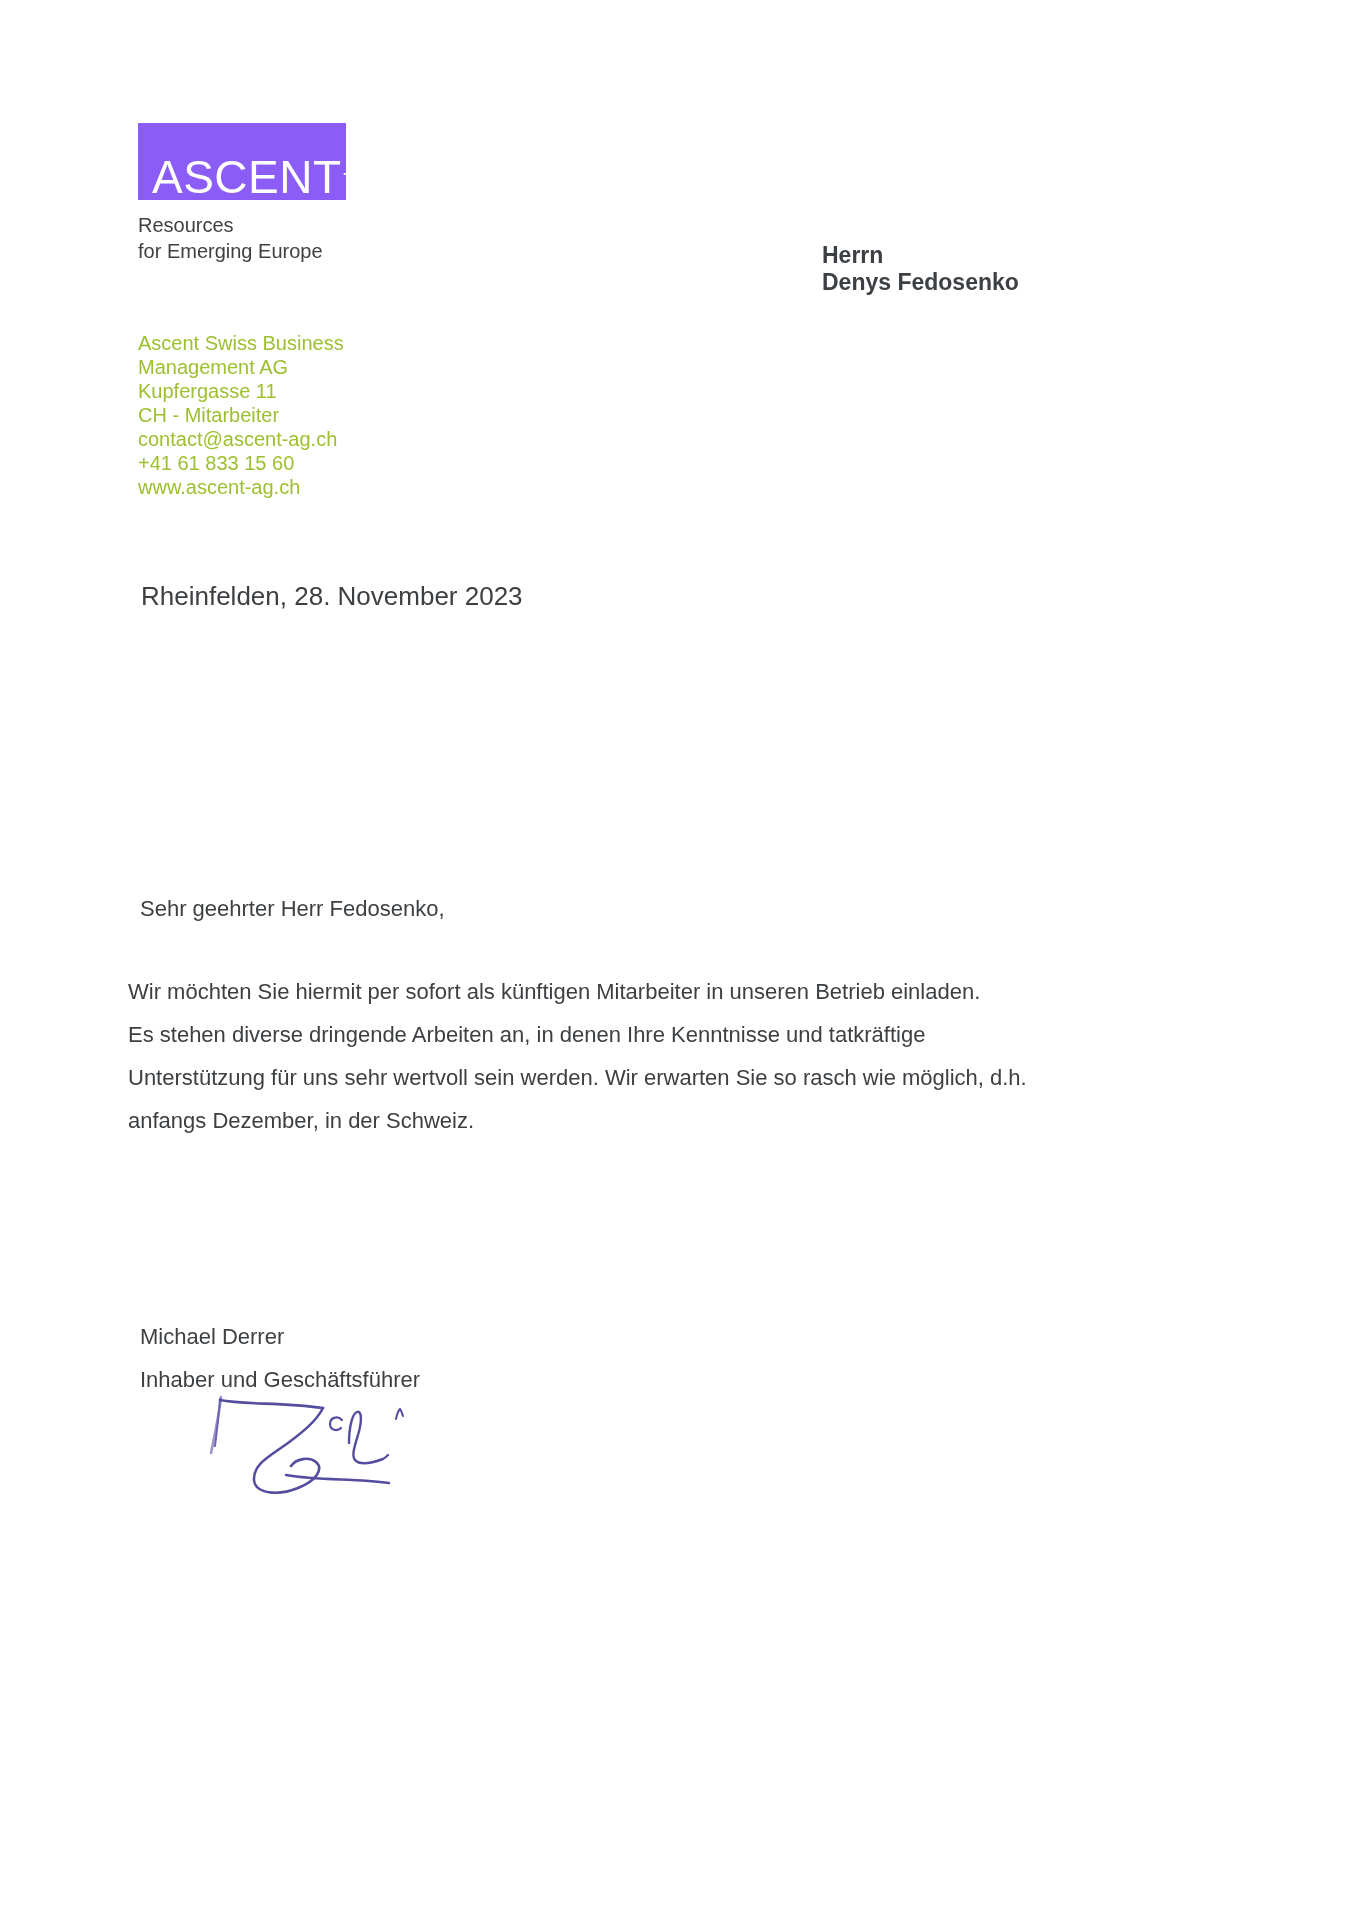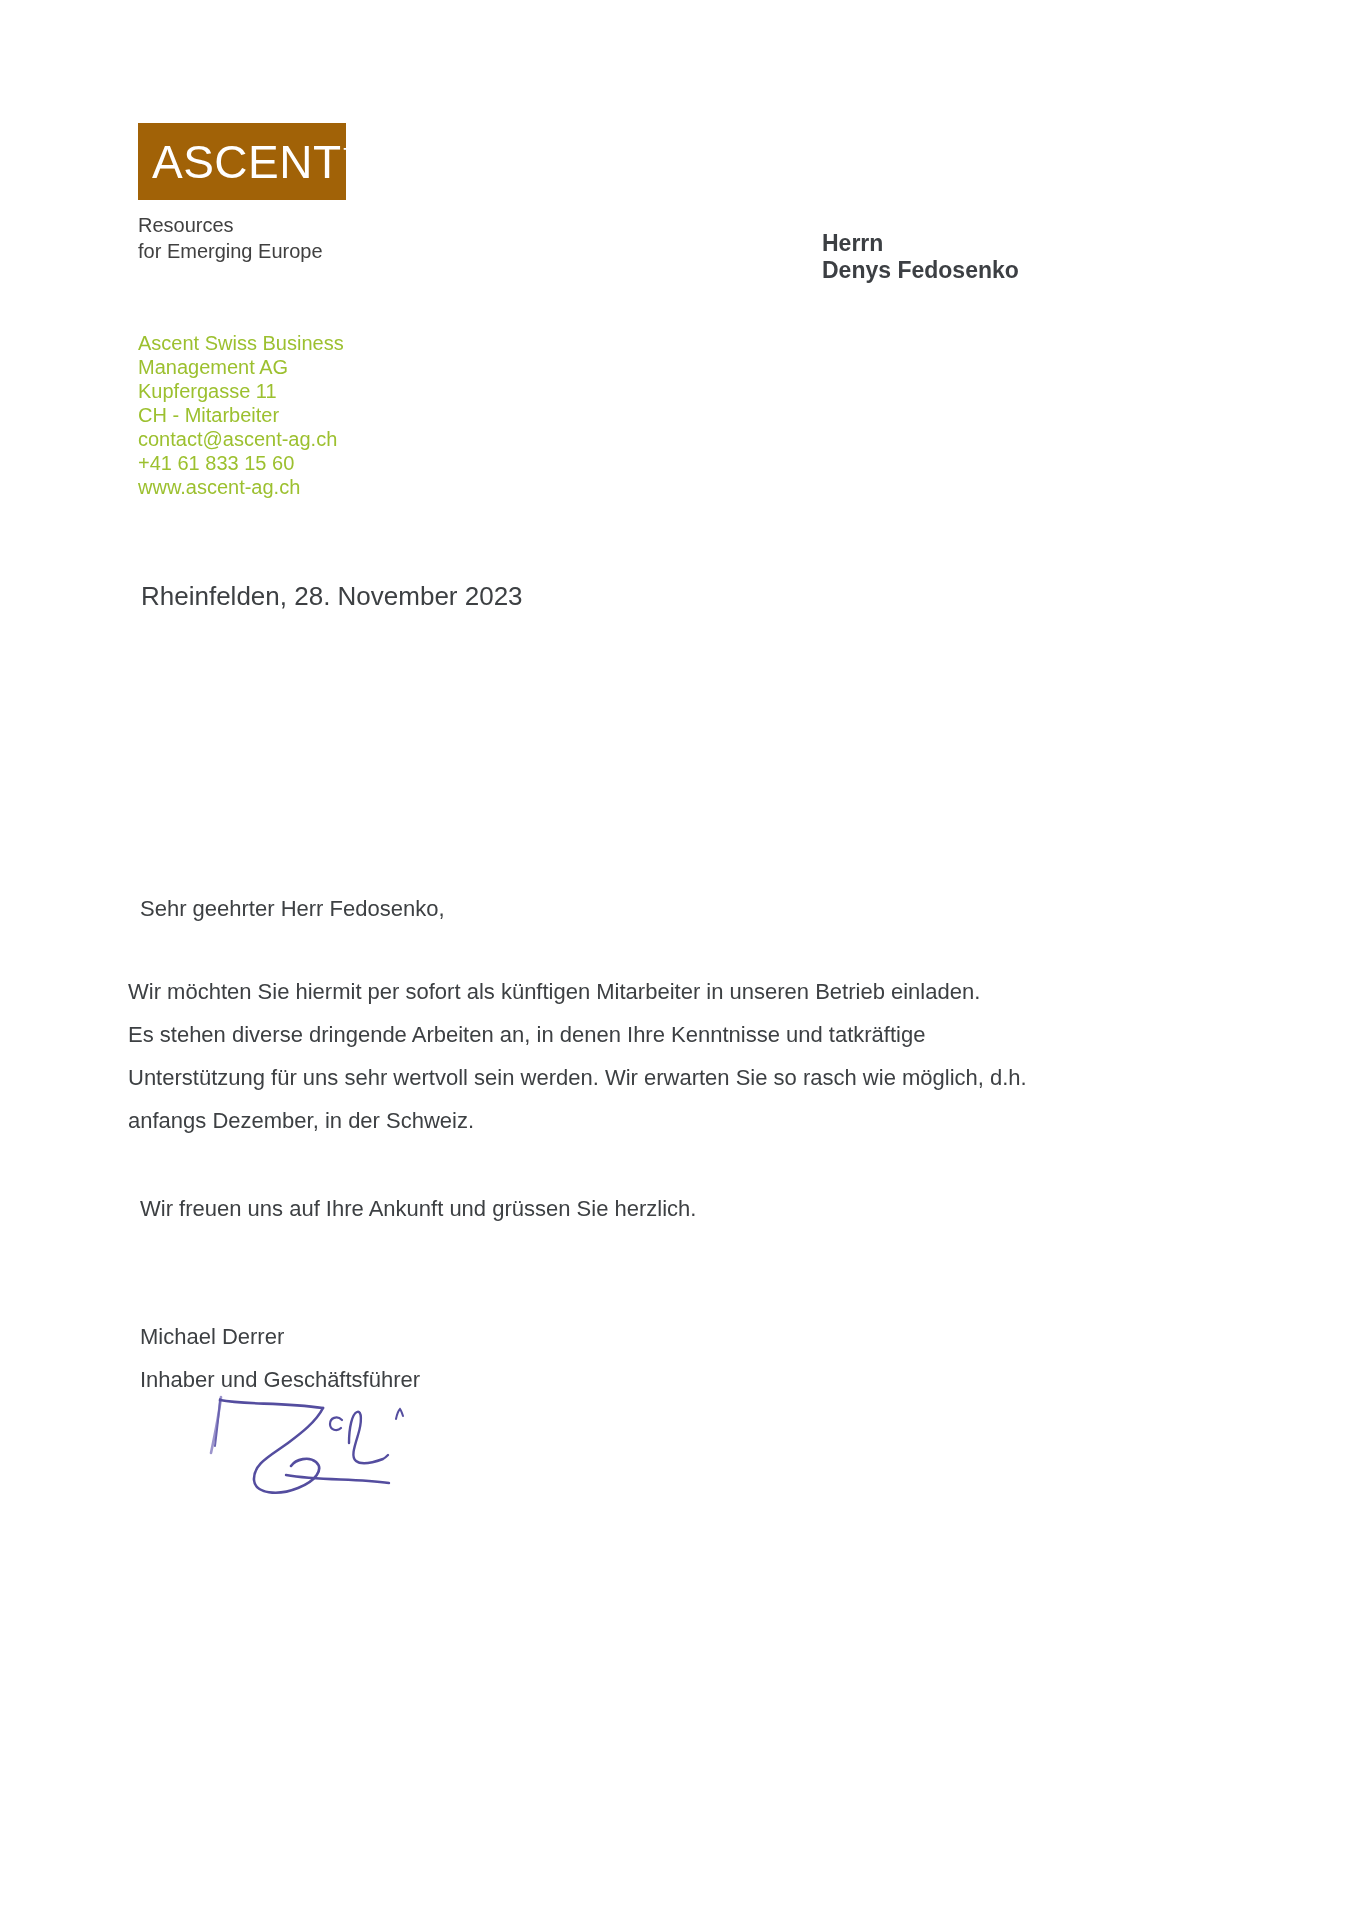--- a/index.html
+++ b/index.html
@@ -8,41 +8,41 @@
     width:1346px;
     height:1914px;
     background:#ffffff;
     font-family:"Liberation Sans","DejaVu Sans",sans-serif;
     color:#3d4043;
     overflow:hidden;
   }
   .abs{position:absolute;}
   .logo-box{
     left:138px;top:123px;width:208px;height:77px;
-    background:#a16207;
-    display:flex;align-items:center;
+    background:#8b5cf6;
+    display:flex;align-items:flex-end;
     padding-left:14px;box-sizing:border-box;
   }
   .wordmark{
     color:#ffffff;font-size:46px;line-height:46px;letter-spacing:0.5px;
   }
   .plus{
     color:#ffffff;font-size:26px;line-height:26px;
     position:relative;top:-14px;left:1px;
   }
   .tagline{
     left:138px;top:212px;
     color:#404040;font-size:20px;line-height:26px;
   }
   .sender{
     left:138px;top:331px;
     color:#9cc02f;font-size:20px;line-height:24px;
   }
   .recipient{
-    left:822px;top:230px;
+    left:822px;top:242px;
     font-size:23px;line-height:27px;font-weight:bold;color:#3c3f43;
   }
   .dateline{left:141px;top:581px;font-size:26px;}
   .subject{left:140px;top:733px;font-size:25px;font-weight:bold;color:#3b3e41;}
   .greeting{left:140px;top:896px;font-size:22px;}
   .para1{left:128px;top:970px;font-size:22px;line-height:43px;width:1120px;}
   .para2{left:140px;top:1196px;font-size:22px;}
   .signer-name{left:140px;top:1324px;font-size:22px;}
   .signer-title{left:140px;top:1367px;font-size:22px;}
   .signature-svg{left:150px;top:1372px;}
@@ -82,21 +82,20 @@
 
   <div class="abs greeting">Sehr geehrter Herr Fedosenko,</div>
 
   <div class="abs para1">
     <div>Wir möchten Sie hiermit per sofort als künftigen Mitarbeiter in unseren Betrieb einladen.</div>
     <div>Es stehen diverse dringende Arbeiten an, in denen Ihre Kenntnisse und tatkräftige</div>
     <div>Unterstützung für uns sehr wertvoll sein werden. Wir erwarten Sie so rasch wie möglich, d.h.</div>
     <div>anfangs Dezember, in der Schweiz.</div>
   </div>
 
-  <div class="abs para2">Wir freuen uns auf Ihre Ankunft und grüssen Sie herzlich.</div>
 
   <div class="abs signer-name">Michael Derrer</div>
   <div class="abs signer-title">Inhaber und Geschäftsführer</div>
 
   <svg class="abs signature-svg" width="340" height="170" viewBox="0 0 340 170" fill="none">
 
     <path d="M 71,25 C 69,42 65,62 61,81" stroke="#9c95cc" stroke-width="2.6" stroke-linecap="round"></path>
     <path d="M 70,27 C 69,42 67,58 65,74" stroke="#6a63b0" stroke-width="2" stroke-linecap="round"></path>
 
     <path d="M 70,28 C 95,33 130,30 173,36" stroke="#544d9f" stroke-width="2.6" stroke-linecap="round"></path>

